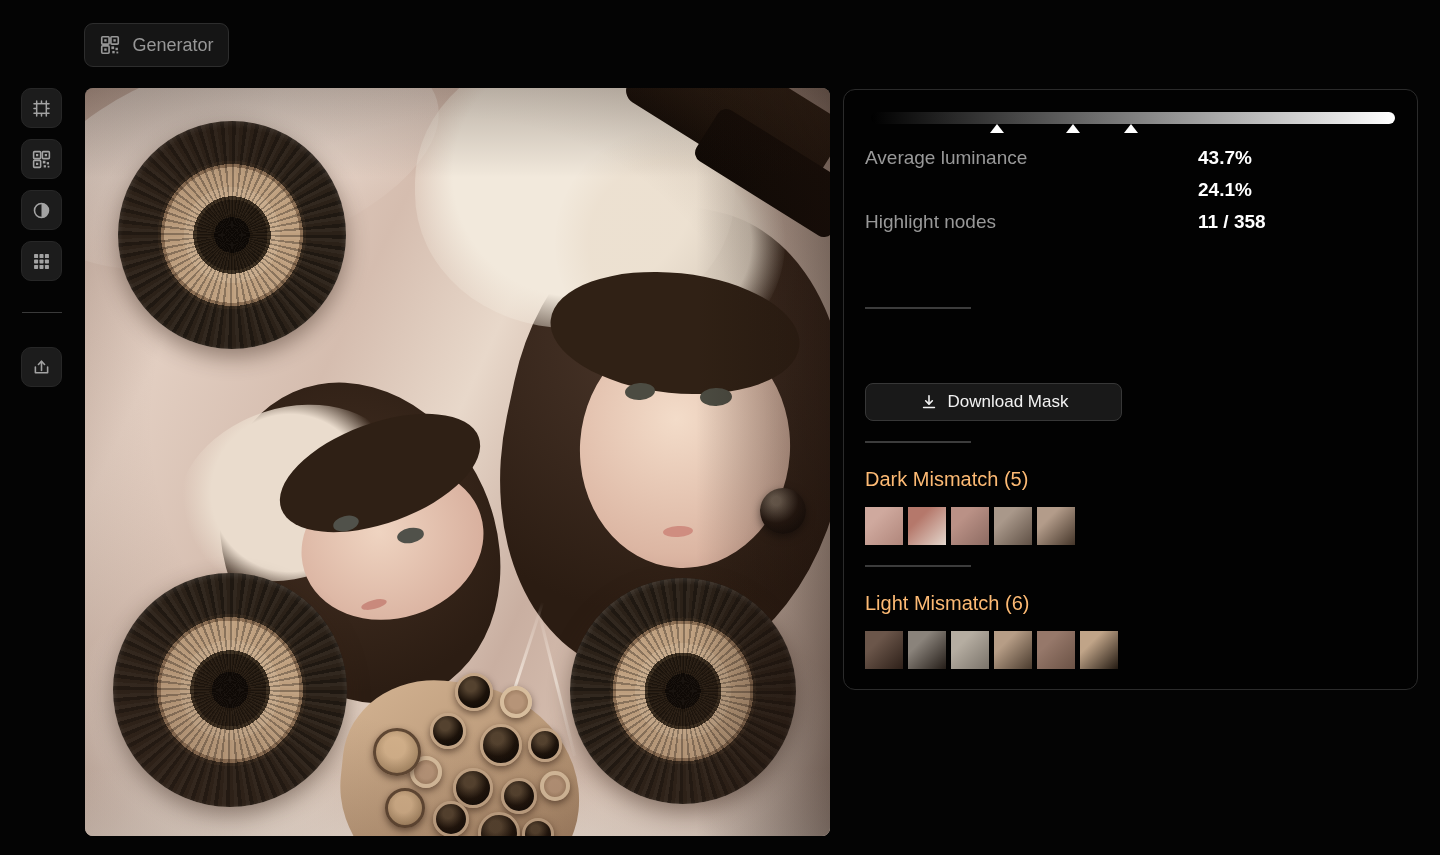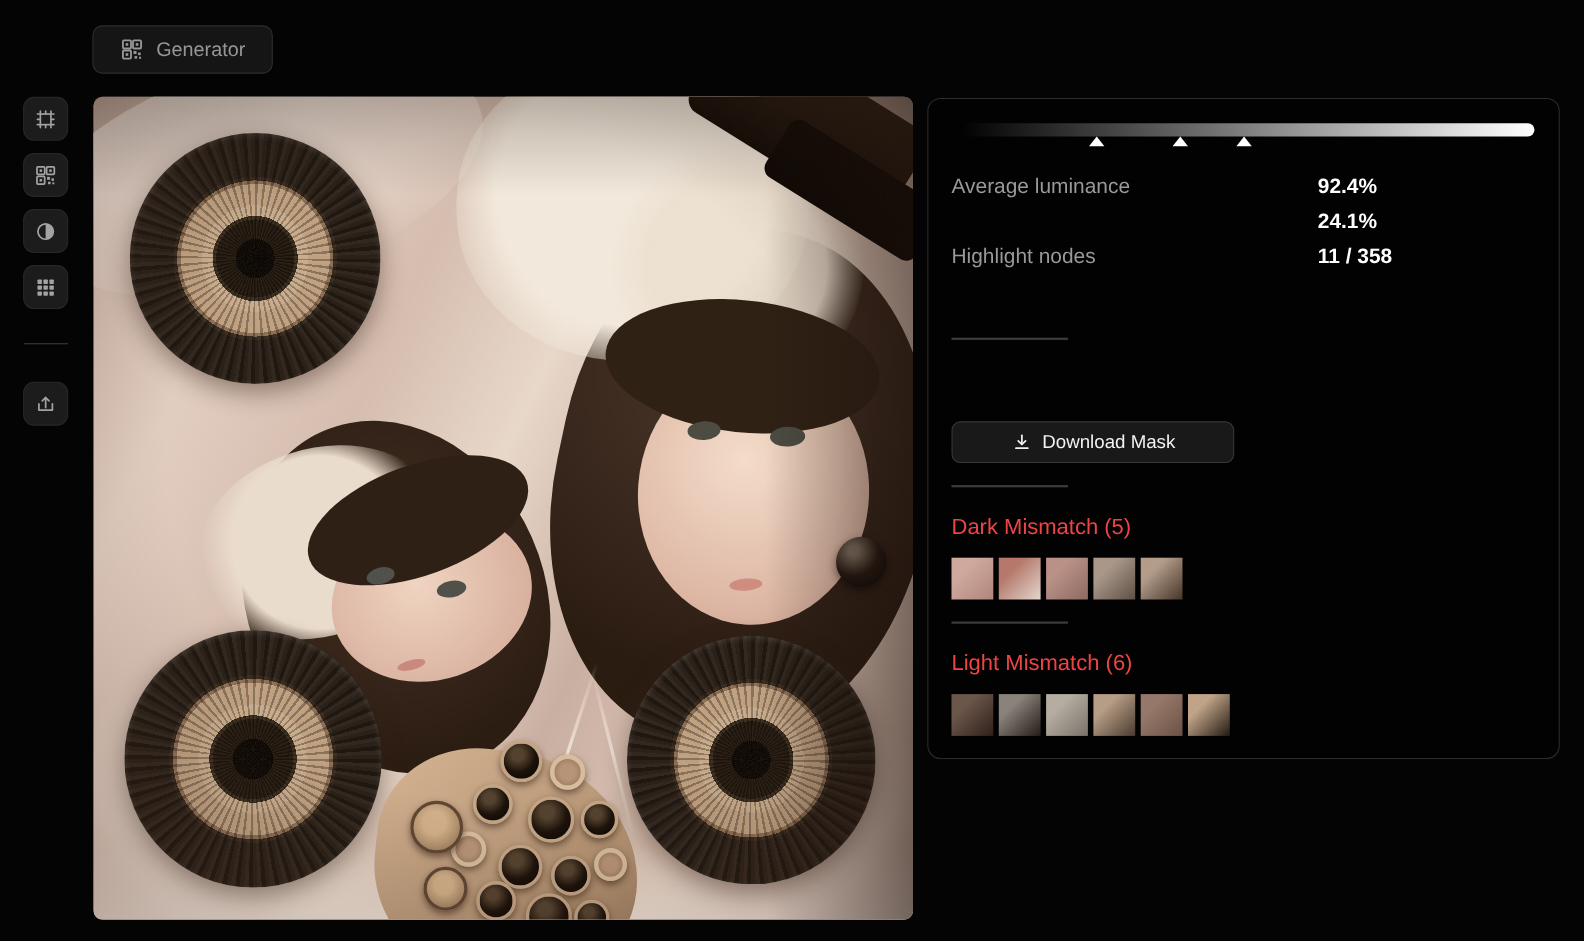--- a/index.html
+++ b/index.html
@@ -2,21 +2,21 @@
 <html><head>
 <meta charset="utf-8">
 <style>
   html,body{margin:0;padding:0;background:#040404;}
   .stage{position:relative;width:1440px;height:855px;background:#040404;overflow:hidden;
          font-family:"Liberation Sans",sans-serif;-webkit-font-smoothing:antialiased;}
 
   
   .btn-top{position:absolute;top:23px;height:44px;display:flex;align-items:center;justify-content:center;
            gap:11px;border-radius:9px;font-size:18px;box-sizing:border-box;cursor:pointer;}
-  .btn-generator{left:84px;width:164px;background:#151515;border:1px solid #2d2d2d;color:#979797;}
+  .btn-generator{left:84px;width:145px;background:#151515;border:1px solid #2d2d2d;color:#979797;}
   .btn-compare{left:260px;width:156px;background:#212121;border:1px solid #3d3d3d;color:#fafafa;font-weight:600;}
 
   
   .toolbar{position:absolute;left:21px;top:88px;width:41px;display:flex;flex-direction:column;align-items:center;}
   .tool-btn{width:41px;height:40px;border-radius:10px;background:#1c1c1c;border:1px solid #272727;
             color:#a3a3a3;display:flex;align-items:center;justify-content:center;margin-bottom:11px;
             box-sizing:border-box;cursor:pointer;}
   .toolbar-divider{width:40px;height:1px;background:#3a3a3a;margin:20px 0 34px;}
 
   
@@ -38,29 +38,29 @@
   .btn-medal{background:radial-gradient(circle at 45% 40%, #d2b08a 0 30%, #a98a67 70%, #7c5f45);border:3px solid #5f4733;}
 
   
   .panel{position:absolute;left:843px;top:89px;width:575px;height:601px;background:#020202;
          border:1px solid #2b2b2b;border-radius:12px;box-sizing:border-box;}
   .gradient-bar{position:absolute;left:27px;top:22px;width:524px;height:12px;border-radius:7px;
                 background:linear-gradient(to right,#000000,#ffffff);}
   .markers{position:absolute;left:27px;top:34px;width:524px;height:10px;}
   .marker{position:absolute;top:0;width:0;height:0;border-left:7px solid transparent;
           border-right:7px solid transparent;border-bottom:9px solid #ffffff;transform:translateX(-7px);}
-  .stats{position:absolute;left:21px;top:69px;width:532px;}
+  .stats{position:absolute;left:21px;top:57px;width:532px;}
   .stat-row{position:relative;height:32px;font-size:19px;}
   .stat-label{color:#999999;}
   .stat-value{position:absolute;left:333px;top:0;color:#ffffff;font-weight:700;}
   .pdivider{position:absolute;left:21px;width:106px;height:2px;background:#3c3c3c;}
   .action-btn{position:absolute;height:38px;border-radius:8px;background:#191919;border:1px solid #373737;
               color:#f2f2f2;font-size:17px;display:flex;align-items:center;justify-content:center;gap:9px;
               box-sizing:border-box;cursor:pointer;}
-  .section-title{position:absolute;left:21px;color:#ef4444;font-size:20px;text-align:center;}
+  .section-title{position:absolute;left:21px;color:#fdba74;font-size:20px;text-align:center;}
   .thumb-row{position:absolute;left:21px;display:flex;gap:5px;}
   .thumb{width:38px;height:38px;cursor:pointer;}
   svg{display:block;}
 </style>
 </head>
 <body>
 
 <div class="stage">
 
   <div class="btn-top btn-generator">
@@ -205,21 +205,21 @@
     <div class="gradient-bar" style="background: linear-gradient(to right, rgb(0, 0, 0), rgb(255, 255, 255));"></div>
     <div class="markers">
         <div class="marker" style="left: 24.1%;"></div>
         <div class="marker" style="left: 38.5%;"></div>
         <div class="marker" style="left: 49.6%;"></div>
       </div>
 
     <div class="stats">
       <div class="stat-row">
         <span class="stat-label">Average luminance</span>
-        <span class="stat-value">92.4%</span>
+        <span class="stat-value">43.7%</span>
       </div>
       <div class="stat-row">
         <span class="stat-value">24.1%</span>
       </div>
       <div class="stat-row">
         <span class="stat-label">Highlight nodes</span>
         <span class="stat-value">11 / 358</span>
       </div>
     </div>
 

